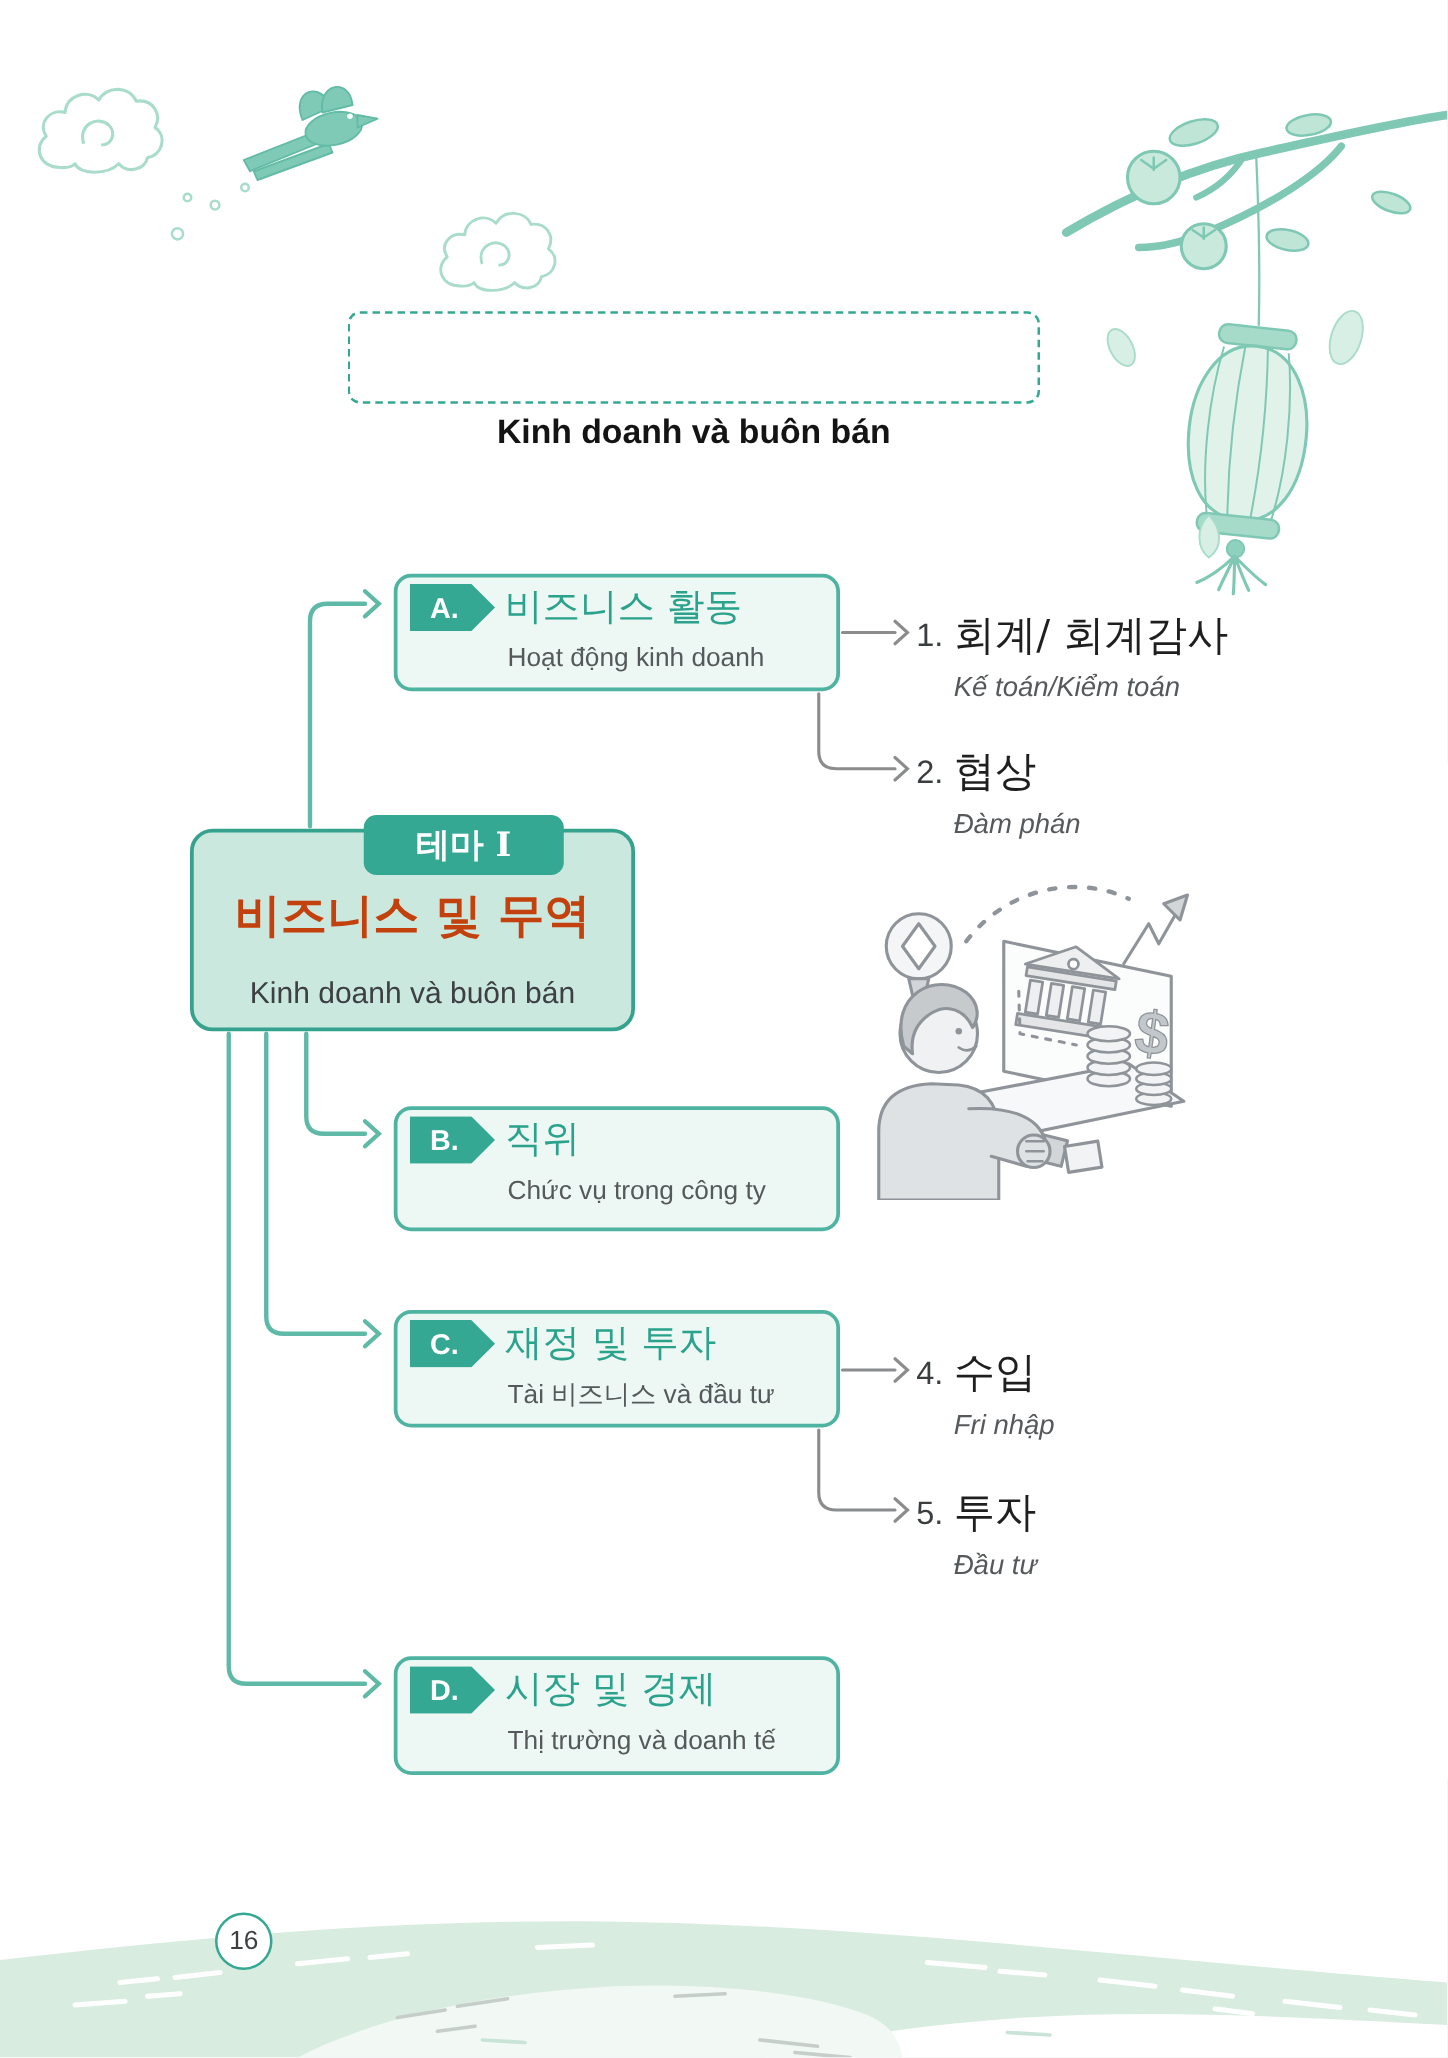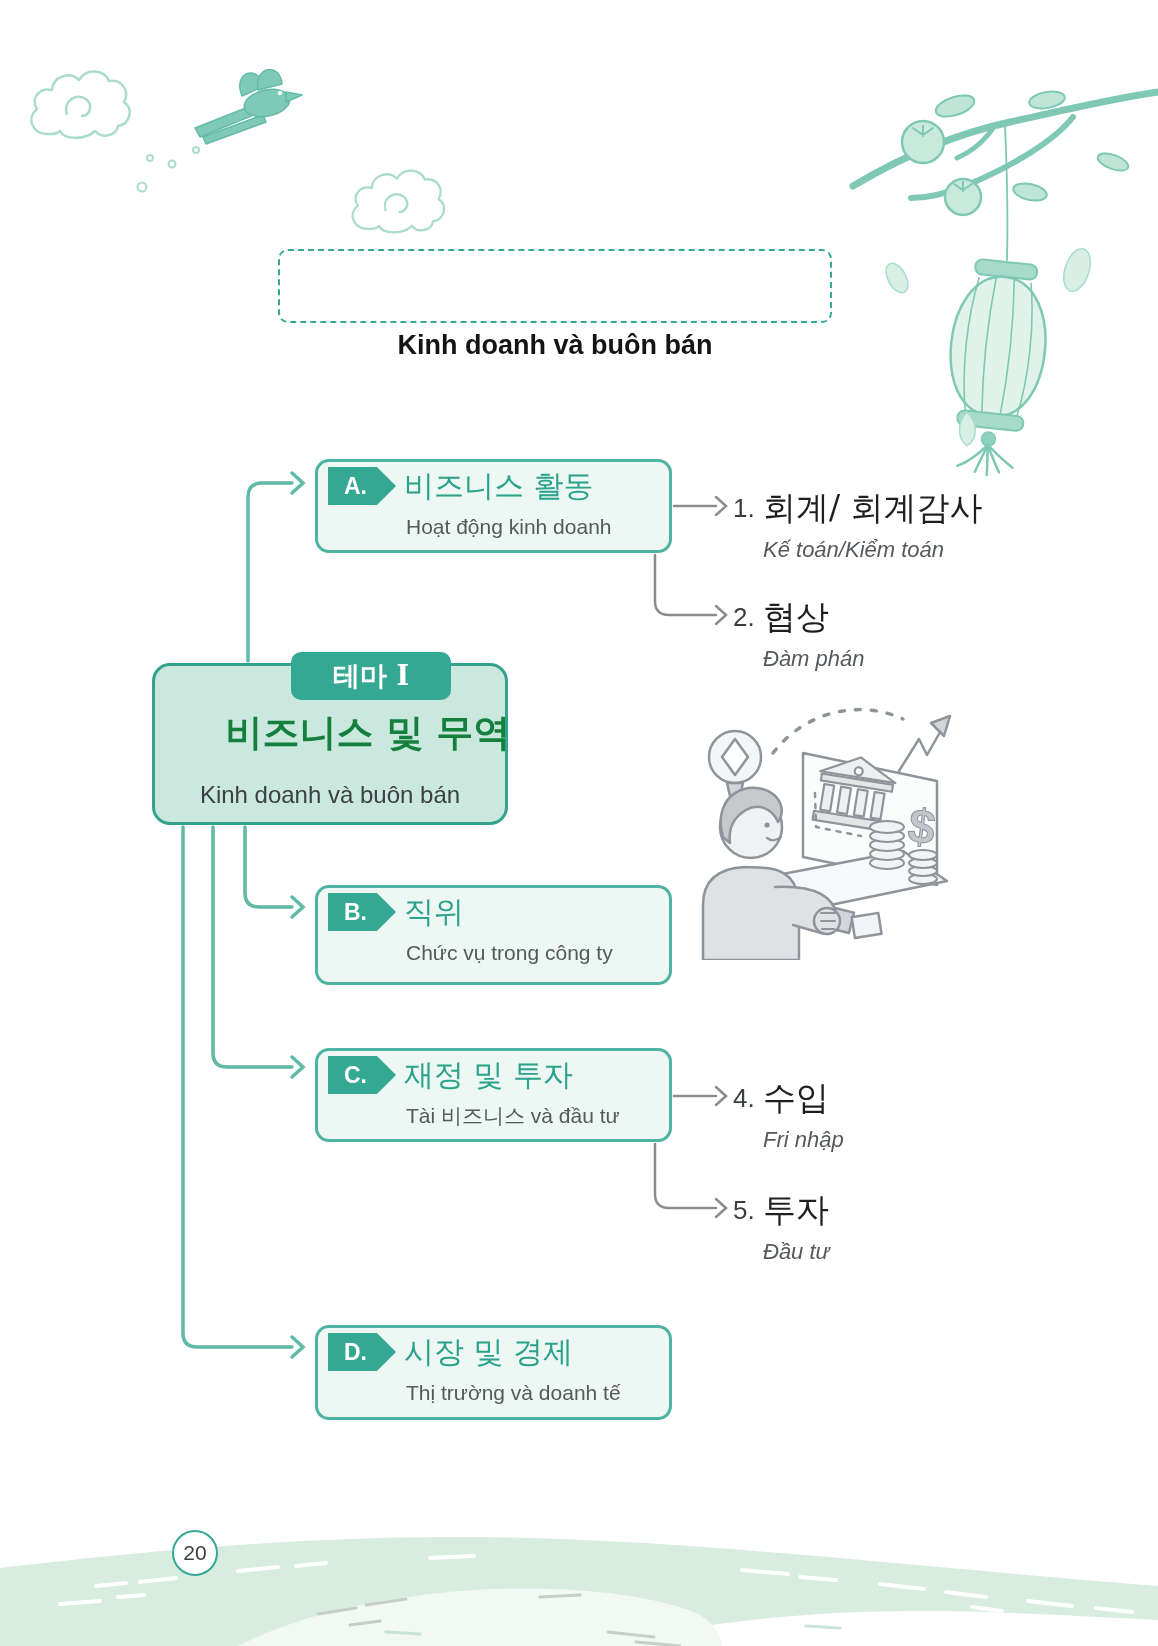--- a/index.html
+++ b/index.html
@@ -27,21 +27,21 @@
   .header-sub{position:absolute;left:278px;top:330px;width:554px;text-align:center;
               font-size:27px;font-weight:700;color:#141414;z-index:2;}
 
   
   .theme{position:absolute;left:152px;top:663px;width:356px;height:162px;background:#CBE8DE;
          border:3px solid #35A28D;border-radius:18px;z-index:2;box-sizing:border-box;}
   .theme .badge{position:absolute;left:50%;top:-14px;transform:translateX(-50%);width:160px;height:48px;
          background:#35A893;border-radius:10px;color:#fff;font-size:27px;font-weight:700;
          display:flex;align-items:center;justify-content:center;margin-left:41px;}
   .theme .tt{position:absolute;left:0;top:42px;width:100%;text-align:center;font-size:37px;
-         font-weight:700;color:#15803d;margin-left:38px;}
+         font-weight:700;color:#c2410c;}
   .theme .ts{position:absolute;left:0;top:115px;width:100%;text-align:center;font-size:24px;color:#3C4043;}
 
   
   .bbox{position:absolute;left:315px;width:357px;background:#EDF7F3;border:3.5px solid #4EB3A0;
         border-radius:14px;z-index:2;box-sizing:border-box;}
   .bbox .pennant{position:absolute;left:10px;top:5px;width:68px;height:38px;background:#35A893;
         clip-path:polygon(0 0,72% 0,100% 50%,72% 100%,0 100%);color:#fff;font-size:23px;font-weight:700;
         line-height:38px;padding-left:16px;box-sizing:border-box;}
   .bbox .bt{position:absolute;left:86px;top:2px;font-size:30px;font-weight:400;color:#2BA28C;line-height:44px;white-space:nowrap;}
   .bbox .bs{position:absolute;left:88px;top:50px;font-size:21px;color:#56595B;line-height:30px;white-space:nowrap;text-align:center;}
@@ -286,15 +286,15 @@
       <path d="M540,181 l40,-2"></path>
         <path d="M608,216 l46,5"></path>
         <path d="M636,226 l44,4"></path>
     </g>
     <g stroke="#C9E4D6" stroke-width="3" stroke-linecap="round">
       <path d="M386,216 l34,2"></path>
         <path d="M806,210 l34,2"></path>
     </g>
   </svg>
 
-  <div class="pagenum">20</div>
+  <div class="pagenum">16</div>
 
 </div>
 
 </body></html>

